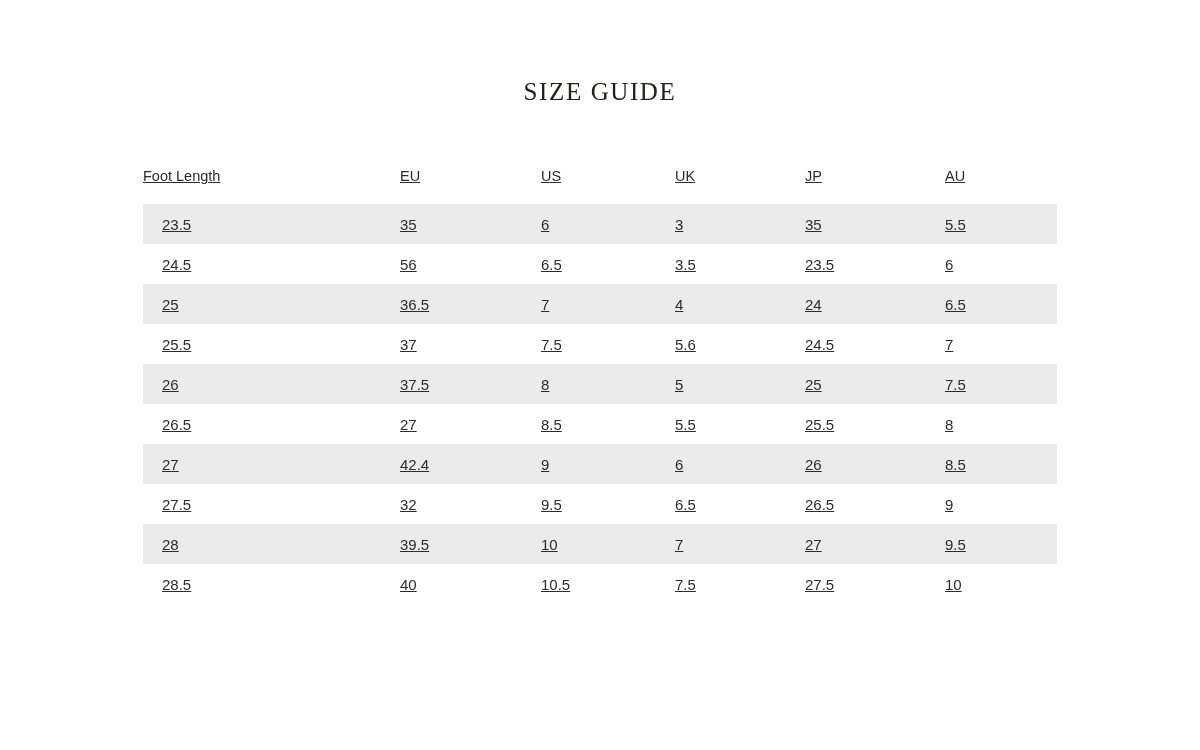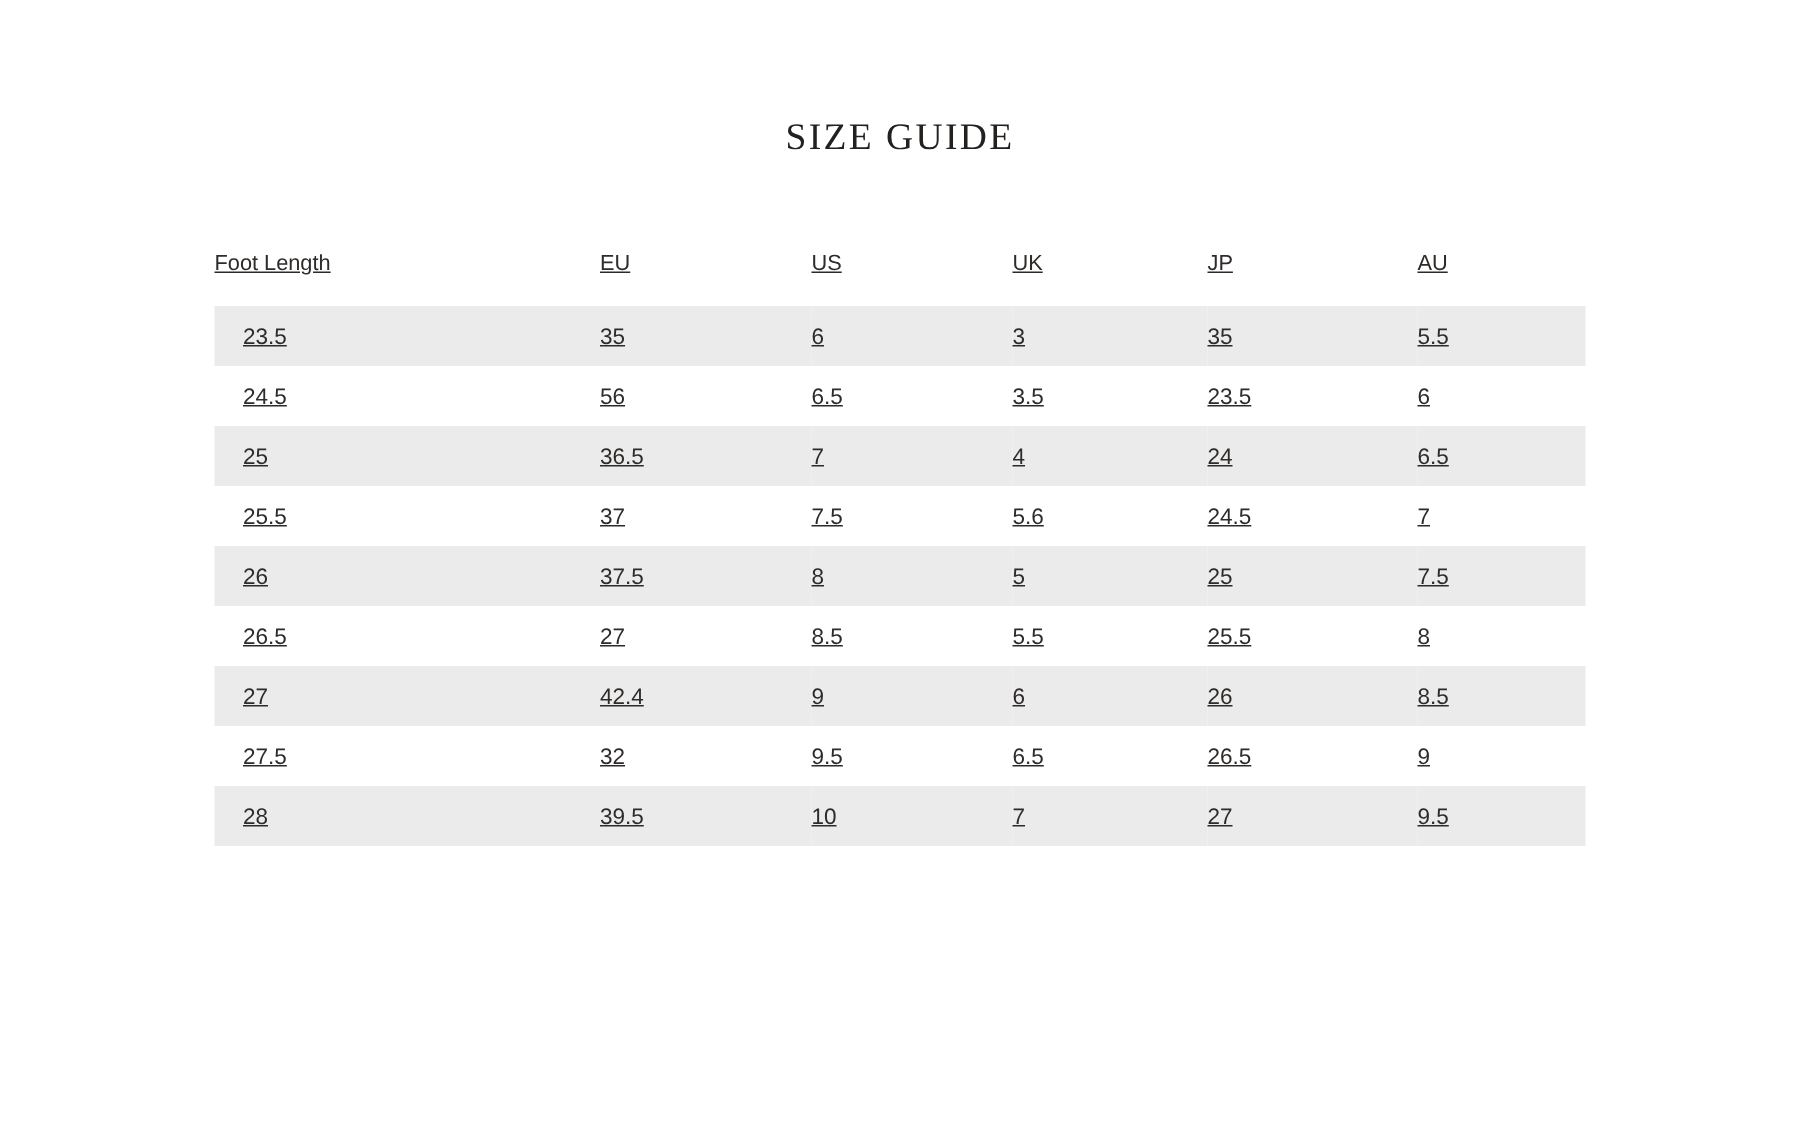--- a/index.html
+++ b/index.html
@@ -171,17 +171,25 @@
           <td>9</td>
         </tr>
         <tr class="shaded">
           <td>28</td>
           <td>39.5</td>
           <td>10</td>
           <td>7</td>
           <td>27</td>
           <td>9.5</td>
         </tr>
+        <tr>
+          <td>28.5</td>
+          <td>40</td>
+          <td>10.5</td>
+          <td>7.5</td>
+          <td>27.5</td>
+          <td>10</td>
+        </tr>
       </tbody>
     </table>
   </div>
 
 </div>
 
 </body></html>

